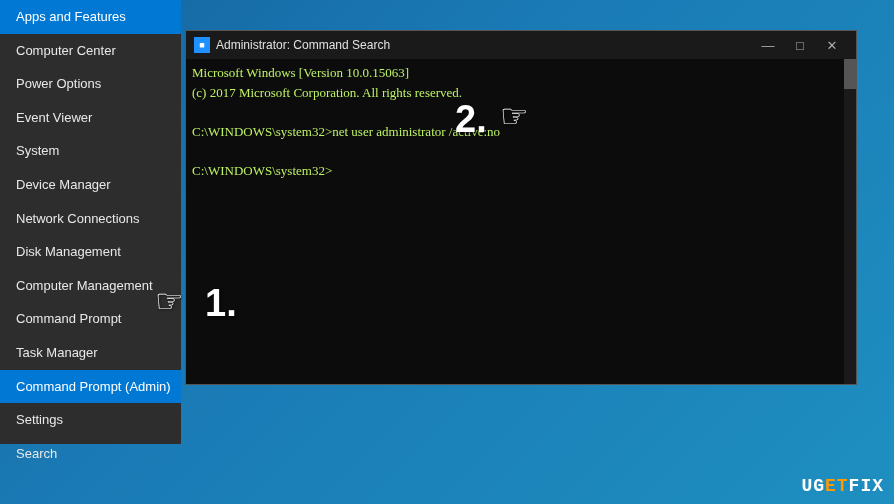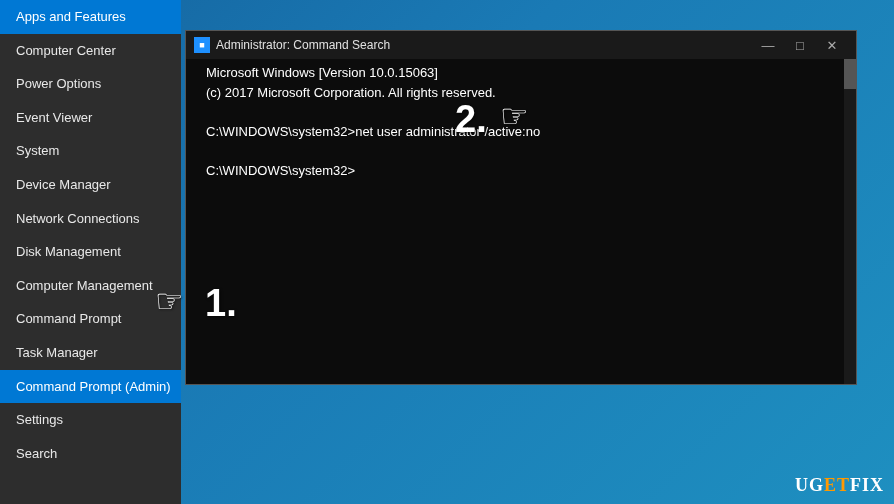--- a/index.html
+++ b/index.html
@@ -19,21 +19,21 @@
       background: linear-gradient(135deg, #1565a0 0%, #1a7ab5 40%, #1e8fc0 100%);
       position: relative;
     }
 
     
     .context-menu {
       position: absolute;
       left: 0;
       top: 0;
       width: 181px;
-      height: 504px;
+      height: 444px;
       background: #2d2d2d;
       color: #fff;
       font-size: 13px;
       z-index: 10;
       display: flex;
       flex-direction: column;
     }
 
     .menu-item {
       padding: 9px 16px;
@@ -108,24 +108,24 @@
       align-items: center;
       justify-content: center;
       color: #aaa;
       font-size: 13px;
       cursor: pointer;
     }
 
     .cmd-body {
       flex: 1;
       background: #0c0c0c;
-      color: #ffffff;
-      font-family: Liberation Sans, sans-serif;
-      font-size: 13px;
-      padding: 4px 20px;
+      color: #bef264;
+      font-family: Liberation Serif, serif;
+      font-size: 13px;
+      padding: 4px 6px;
       overflow: hidden;
       position: relative;
     }
 
     .cmd-line {
       line-height: 1.5;
       white-space: pre;
     }
 
     .cmd-scrollbar {
@@ -169,21 +169,21 @@
     }
 
     
     .watermark {
       position: absolute;
       bottom: 8px;
       right: 10px;
       color: #fff;
       font-size: 18px;
       font-weight: bold;
-      font-family: Liberation Serif, serif;
+      font-family: Liberation Mono, monospace;
       letter-spacing: 1px;
       z-index: 30;
     }
 
     .watermark span.ug {
       color: #fff;
     }
     .watermark span.et {
       color: #f90;
     }

